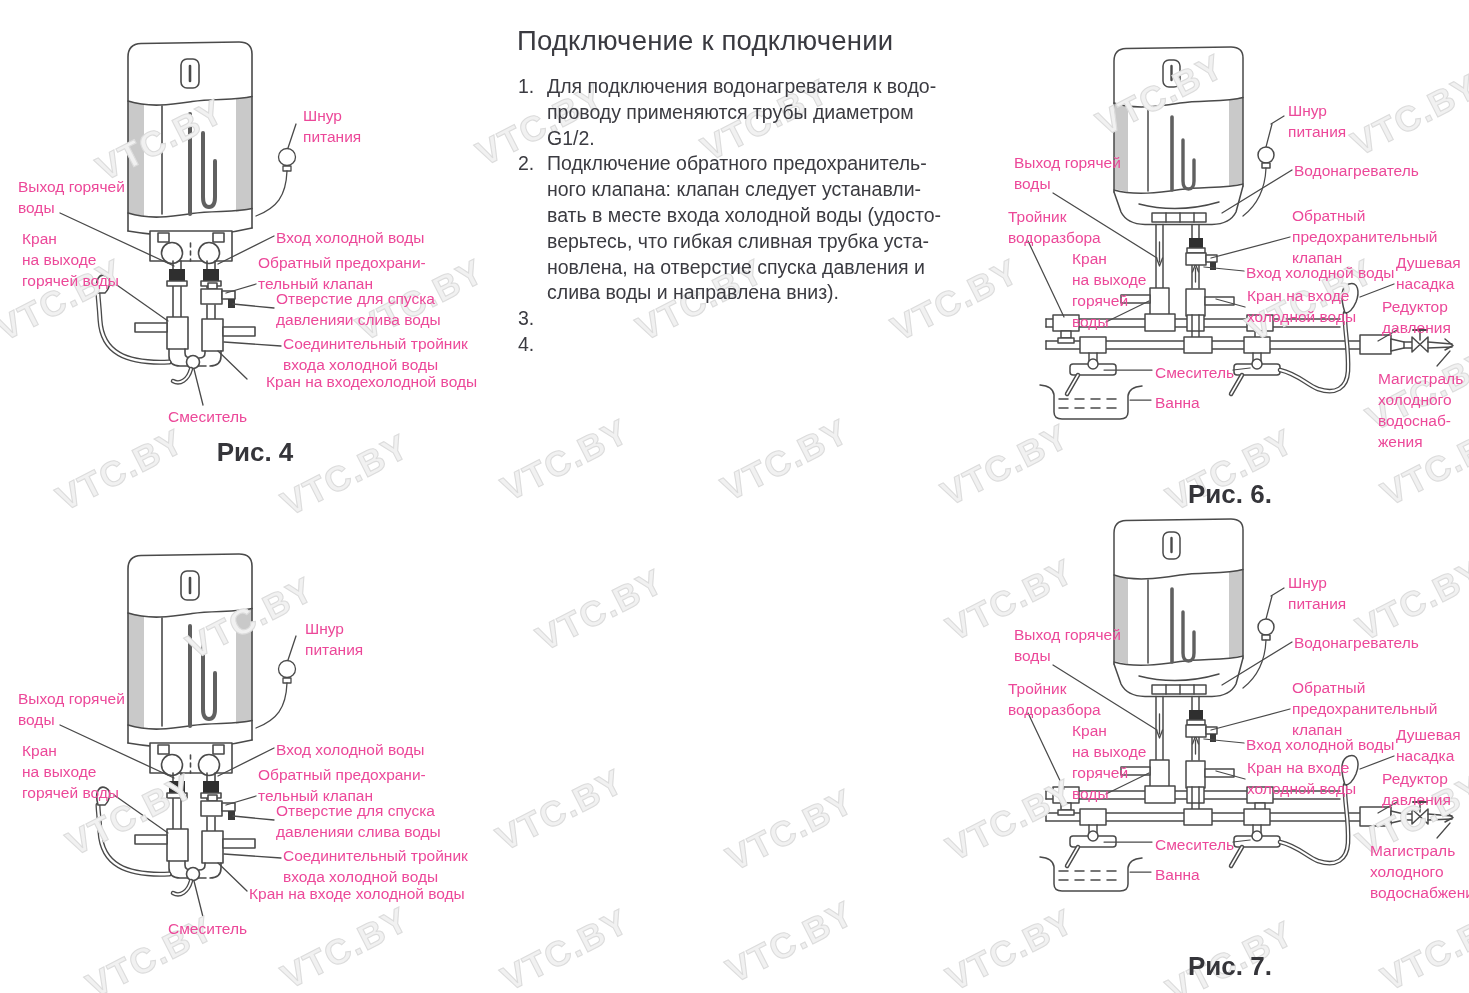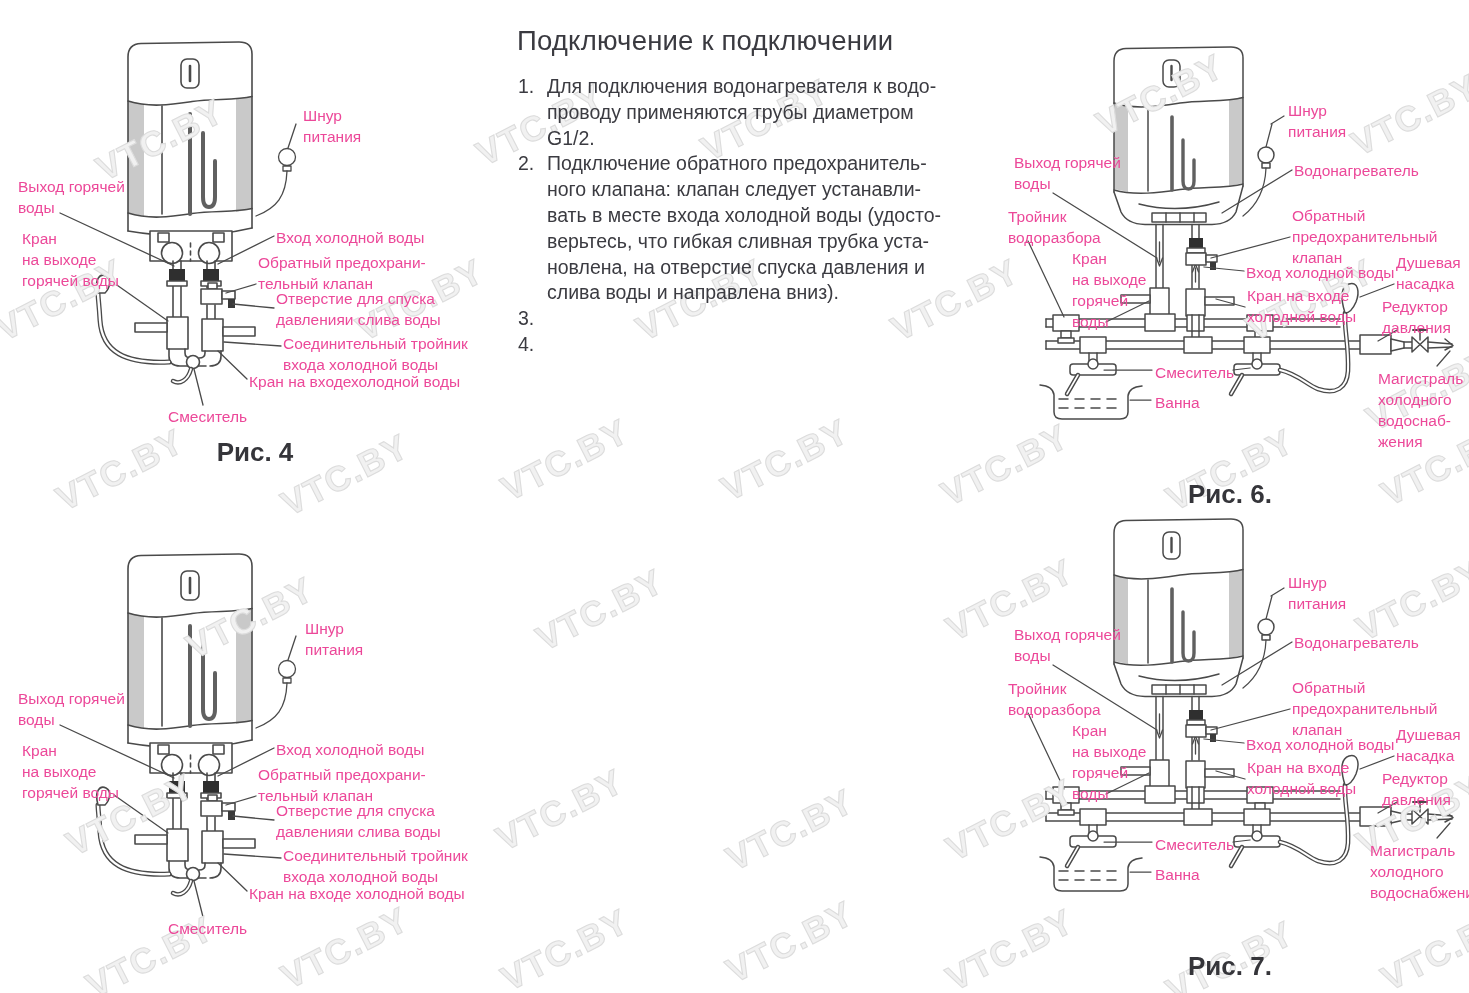--- a/index.html
+++ b/index.html
@@ -275,21 +275,21 @@
     <div class="dlabel" style="left: 22px; top: 228px;">Кран
 на выходе
 горячей воды</div>
     <div class="dlabel" style="left: 276px; top: 227px;">Вход холодной воды</div>
     <div class="dlabel" style="left: 258px; top: 252px;">Обратный предохрани-
 тельный клапан</div>
     <div class="dlabel" style="left: 276px; top: 288px;">Отверстие для спуска
 давленияи слива воды</div>
     <div class="dlabel" style="left: 283px; top: 333px;">Соединительный тройник
 входа холодной воды</div>
-    <div class="dlabel" style="left: 249px; top: 371px;">Кран на входехолодной воды</div>
+    <div class="dlabel" style="left: 266px; top: 371px;">Кран на входехолодной воды</div>
     <div class="dlabel" style="left: 168px; top: 406px;">Смеситель</div>
     <div class="dlabel" style="left: 305px; top: 618px;">Шнур
 питания</div>
     <div class="dlabel" style="left: 18px; top: 688px;">Выход горячей
 воды</div>
     <div class="dlabel" style="left: 22px; top: 740px;">Кран
 на выходе
 горячей воды</div>
     <div class="dlabel" style="left: 276px; top: 739px;">Вход холодной воды</div>
     <div class="dlabel" style="left: 258px; top: 764px;">Обратный предохрани-

